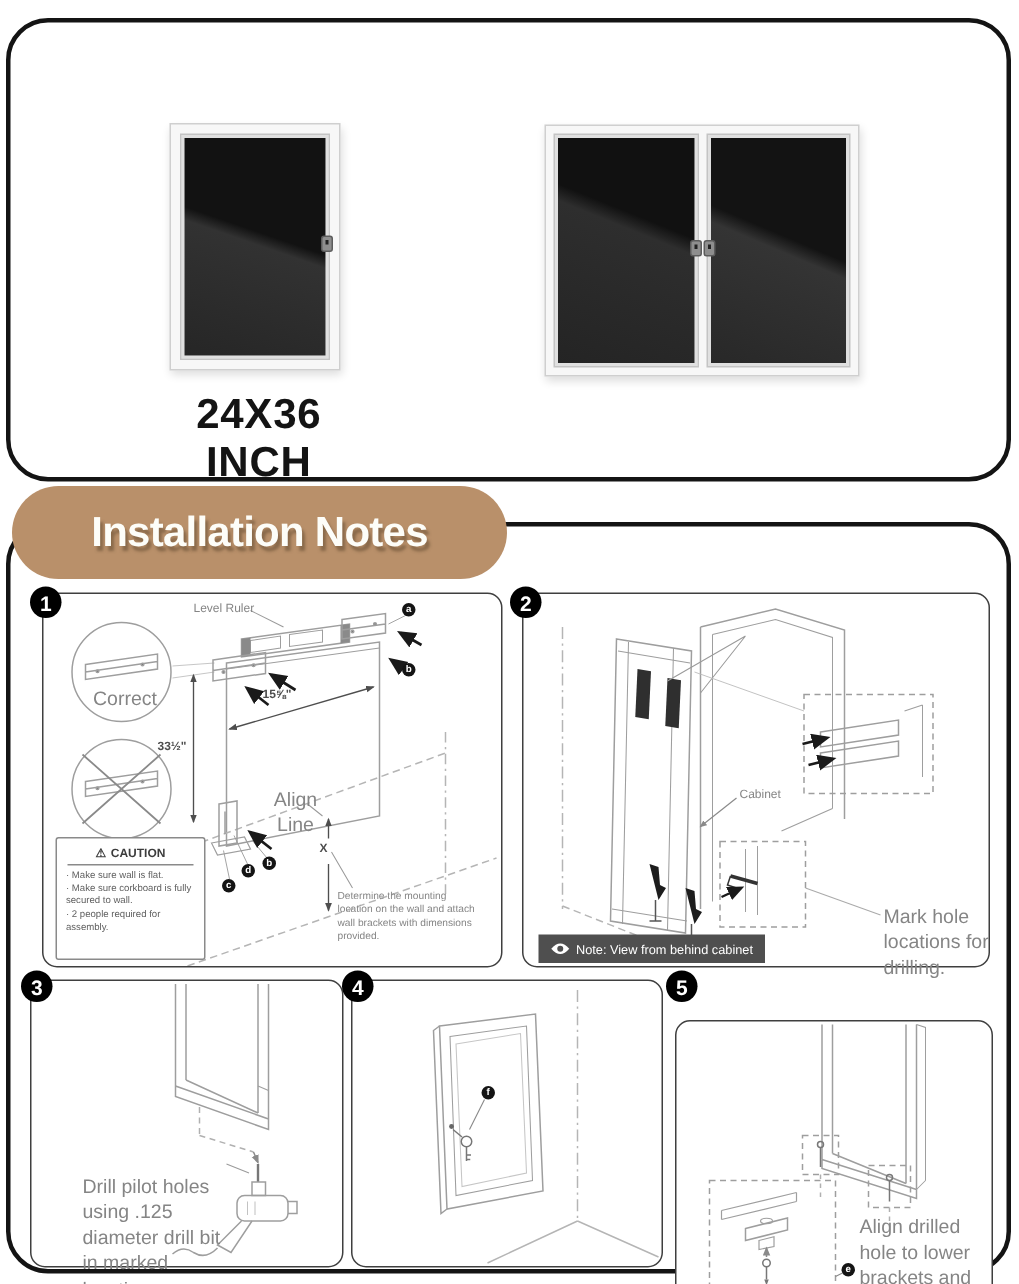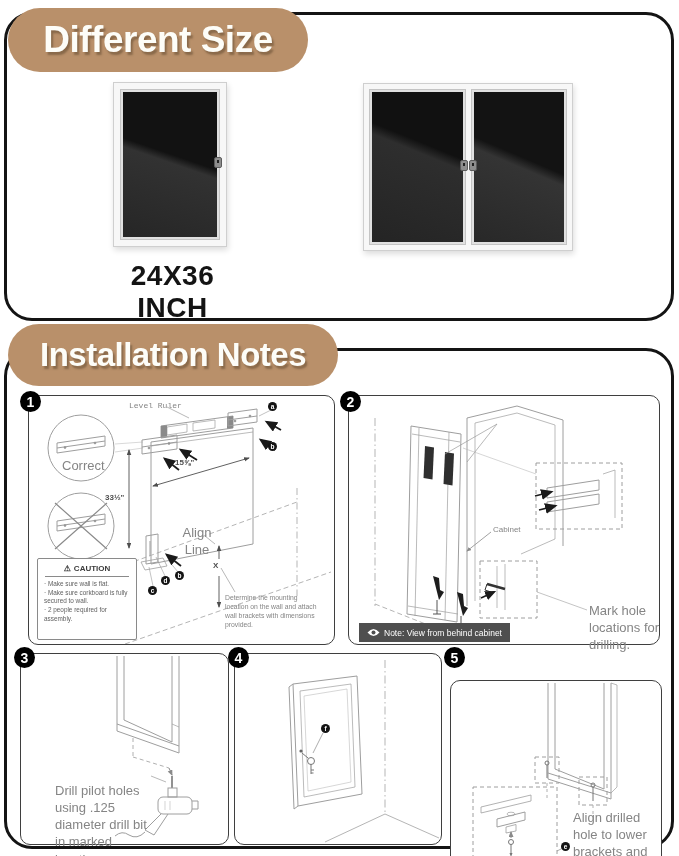--- a/index.html
+++ b/index.html
@@ -8,21 +8,21 @@
   .big-box{position:absolute;border:3px solid #141414;border-radius:28px;background:#fff;}
   .box-top{left:4px;top:12px;width:664px;height:303px;}
   .box-bottom{left:4px;top:348px;width:664px;height:495px;}
   .pill{position:absolute;background:#b9906a;border-radius:34px;z-index:6;
         display:flex;align-items:center;justify-content:center;}
   .pill span{color:#fdfdf8;font-weight:bold;white-space:nowrap;letter-spacing:-0.5px;
         text-shadow:2px 3px 2px rgba(96,72,48,0.55);}
   .pill-top{left:8px;top:8px;width:300px;height:64px;}
   .pill-top span{font-size:37px;}
   .pill-bottom{left:8px;top:324px;width:330px;height:62px;}
-  .pill-bottom span{font-size:33px;}
+  .pill-bottom span{font-size:28px;}
 
   
   .cab{position:absolute;background:#f7f7f7;border:1px solid #cfcfcf;
        box-shadow:1px 3px 6px rgba(0,0,0,0.14);}
   .cab1{left:113px;top:82px;width:114px;height:165px;padding:7px;box-sizing:border-box;}
   .cab2{left:363px;top:83px;width:210px;height:168px;padding:6px;box-sizing:border-box;
         display:flex;gap:7px;}
   .door{position:relative;border:2px solid #e0e0e0;outline:1px solid #c4c4c4;flex:1;height:100%;
         box-sizing:border-box;}
   .g1{position:absolute;inset:0;background:linear-gradient(199deg,#121212 44%,#323232 49%,#262626 100%);}
@@ -75,23 +75,20 @@
       </marker>
     <marker id="mD" markerWidth="8" markerHeight="8" refX="5.5" refY="2.5" orient="auto-start-reverse">
       <path d="M0,0 L6.5,2.5 L0,5 Z" fill="#4e4e4e"></path>
       </marker>
   </defs>
 </svg>
 
 <div class="canvas">
 
   <div class="big-box box-top"></div>
-  <div class="pill pill-top">
-    <span>Different Size</span>
-  </div>
 
   <div class="cab cab1">
     <div class="door">
       <div class="g1"></div>
       <div class="lock lock-r">
           <i></i>
         </div>
     </div>
   </div>
   <div class="size-label" style="left:100px;top:260px;width:145px;">24X36 INCH</div>
@@ -168,21 +165,21 @@
 
         <g stroke="#4e4e4e" stroke-width="0.9">
           <line x1="100" y1="54" x2="100" y2="152" marker-start="url(#mD)" marker-end="url(#mD)"></line>
           <line x1="124" y1="90" x2="220" y2="62" marker-start="url(#mD)" marker-end="url(#mD)"></line>
           <line x1="190" y1="150" x2="190" y2="163" marker-start="url(#mD)"></line>
           <line x1="190" y1="180" x2="190" y2="211" marker-end="url(#mD)"></line>
         </g>
         <path d="M176,140 L186,148 M206,196 L192,172" stroke="#9a9a9a" stroke-width="0.7"></path>
       </g>
     </svg>
-    <div class="t lab8" style="left:100px;top:5px;font-family:Liberation Mono, monospace;">Level Ruler</div>
+    <div class="t lab8" style="left:100px;top:5px;">Level Ruler</div>
     <div class="t" style="left:33px;top:61px;width:40px;text-align:center;">Correct</div>
     <div class="dim" style="left:146px;top:62px;">15⅝"</div>
     <div class="dim" style="left:76px;top:97px;">33½"</div>
     <div class="t" style="left:150px;top:128px;width:36px;text-align:center;">Align Line</div>
     <div class="dim" style="left:184px;top:165px;">X</div>
     <div class="letter-badge" style="left:239px;top:6px;">a</div>
     <div class="letter-badge" style="left:239px;top:46px;">b</div>
     <div class="letter-badge" style="left:119px;top:190px;">c</div>
     <div class="letter-badge" style="left:132px;top:180px;">d</div>
     <div class="letter-badge" style="left:146px;top:175px;">b</div>

